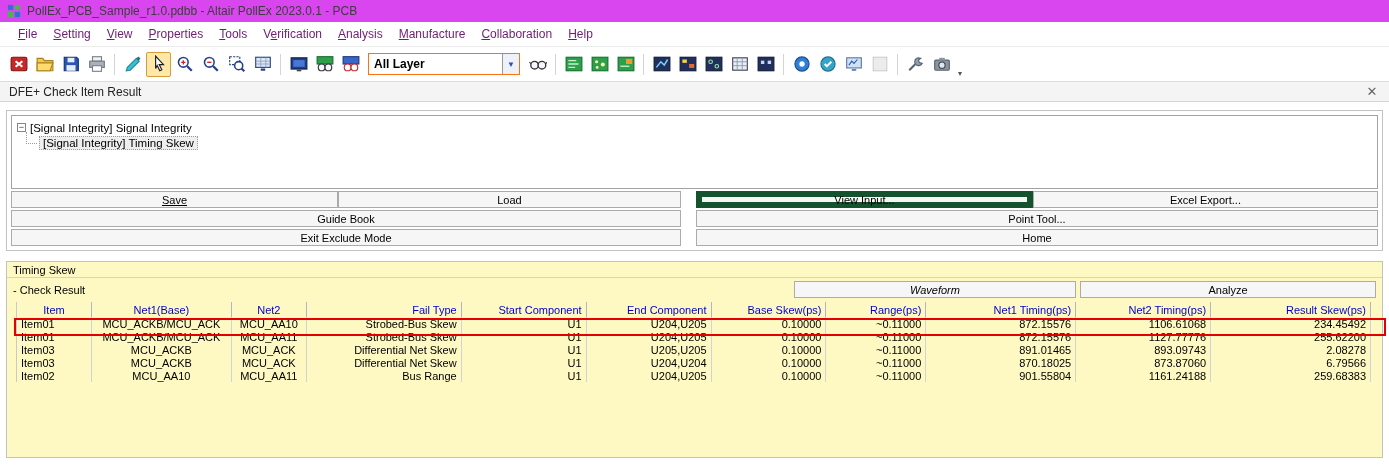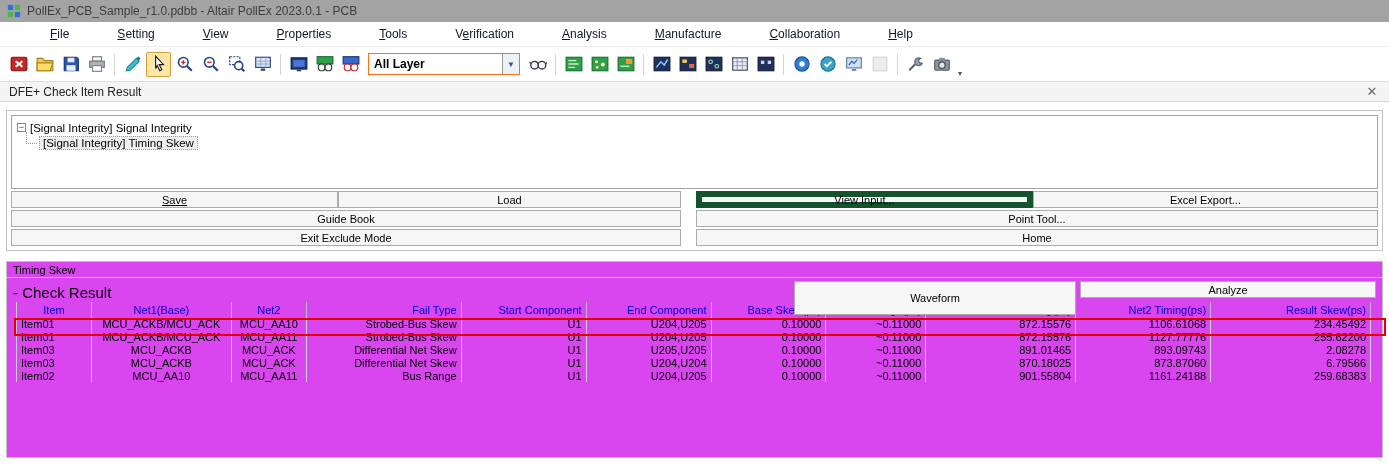--- a/index.html
+++ b/index.html
@@ -2,27 +2,27 @@
 <html><head>
 <meta charset="utf-8">
 <style>
   * { box-sizing: border-box; margin: 0; padding: 0; }
   body { background:#cfcfcf; font-family:"Liberation Sans", sans-serif; }
   #screen {
     position:relative; width:1389px; height:466px; background:#ffffff;
     color:#000; overflow:hidden; font-size:11px;
   }
   
-  .titlebar { height:22px; display:flex; align-items:center; gap:6px; padding-left:7px; background:#a3a3a3; }
+  .titlebar { height:22px; display:flex; align-items:center; gap:6px; padding-left:7px; background:#d946ef; }
   .titlebar .app-icon { width:14px; height:14px; }
   .titlebar .title { font-size:12px; color:#3d3d3d; }
   
   .menubar { height:25px; display:flex; align-items:center; padding-left:10px; font-size:12px;
              border-bottom:1px solid #ececec; background:#fff; }
-  .menu-item { padding:3px 8px; color:#0f172a; cursor:default;margin-left:32px; }
+  .menu-item { padding:3px 8px; color:#701a75; cursor:default; }
   .menu-item u { text-decoration:underline; }
   
   .toolbar { height:35px; display:flex; align-items:center; gap:1px; padding:0 6px;
              border-bottom:1px solid #dcdcdc; background:#fff; }
   .tb-btn { width:25px; height:25px; display:flex; align-items:center; justify-content:center;
             border:1px solid transparent; border-radius:2px; }
   .tb-btn.active { background:#ffe7a8; border-color:#d89c34; }
   .tb-sep { width:1px; height:21px; background:#d4d4d4; margin:0 4px; }
   .tb-combo { display:flex; align-items:stretch; width:152px; height:22px; background:#fff;
               border:1px solid #f97316; margin:0 4px; }
@@ -48,26 +48,26 @@
   .tree-child::before { content:''; position:absolute; left:9px; top:-3px; width:10px; height:11px;
                         border-left:1px dotted #9a9a9a; border-bottom:1px dotted #9a9a9a; }
   .tree-child .tree-child-label { border:1px dotted #9a9a9a; background:#efefef; padding:0 3px; }
   .btn-row { display:flex; margin-top:2px; height:17px; }
   .btn { background:#f6f6f6; border:1px solid #ababab; font-size:11px; display:flex;
          align-items:center; justify-content:center; white-space:nowrap; cursor:default; }
   .btn.default-btn { border:6px solid #14532d; }
   .w-save { width:327px;text-decoration:underline; } .w-load { width:343px; } .row-gap { width:15px; }
   .w-view { width:337px; } .w-flex { flex:1; } .w-half { width:670px; }
   
-  .box2 { border:1px solid #c2c2c2; margin-top:10px; height:197px; position:relative; background:#d946ef; }
+  .box2 { border:1px solid #c2c2c2; margin-top:10px; height:197px; position:relative; background:#fef9c3; }
   .strip { height:16px; border-bottom:1px solid #d2d2d2; display:flex; align-items:center;
            padding-left:6px; font-size:11px; }
   .subrow { height:24px; position:relative; }
-  .check-label { position:absolute; left:6px; top:6px; font-size:15px; }
-  .btn-waveform { position:absolute; left:787px; top:3px; width:282px; height:34px; }
+  .check-label { position:absolute; left:6px; top:6px; font-size:11px; }
+  .btn-waveform { position:absolute; left:787px; top:3px; width:282px; height:17px;font-style:italic; }
   .btn-analyze { position:absolute; left:1073px; top:3px; width:296px; height:17px; }
   
   .rtable { margin-left:9px; width:1355px; border-left:1px solid #c8c8d0; font-size:11px; }
   .thr { display:flex; height:15px; }
   .th { color:#0000cc; border-right:1px solid #b4b4c4; padding:0 4px; display:flex; align-items:center;
         white-space:nowrap; overflow:hidden; }
   .trw { display:flex; height:13px; }
   .td { border-right:1px solid #d2d2da; padding:0 4px; display:flex; align-items:center;
         white-space:nowrap; overflow:hidden; }
   .a-l { justify-content:flex-start; } .a-c { justify-content:center; } .a-r { justify-content:flex-end; }

